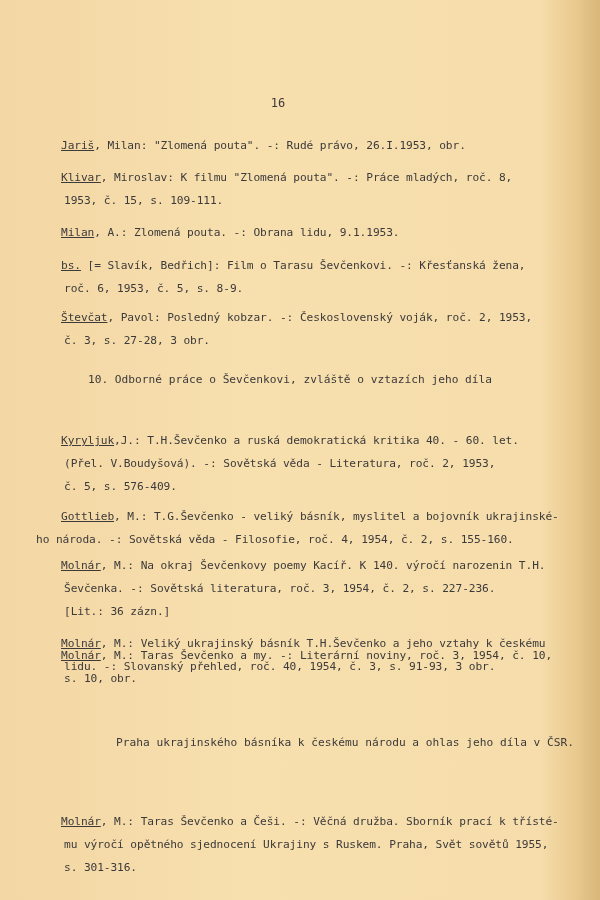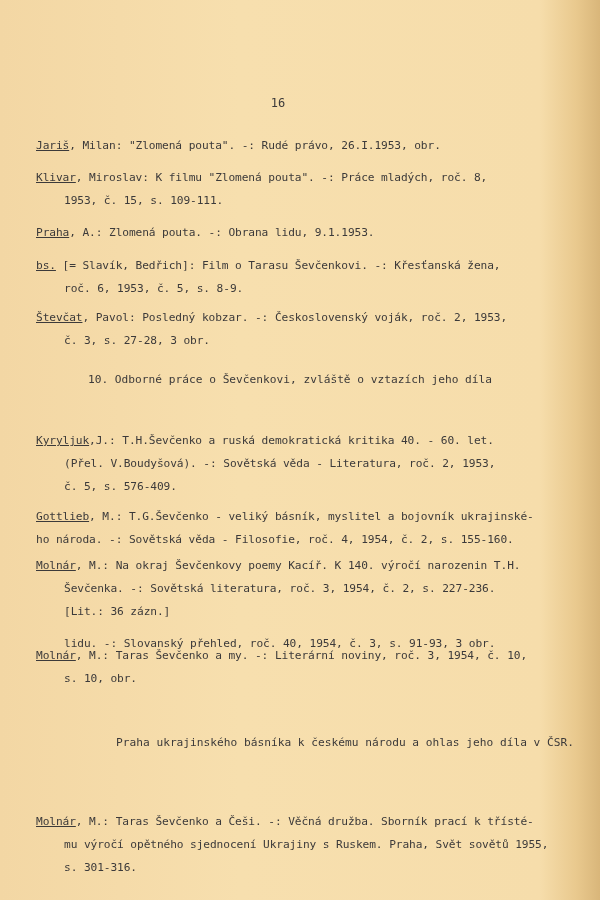--- a/index.html
+++ b/index.html
@@ -15,21 +15,21 @@
     position: absolute; top: 67px; left: 0; width: 556px;
     text-align: center; font-size: 12px; margin-top: 29px;
   }
   .entry {
     position: absolute; left: 36px; width: 520px;
     font-size: 11.2px; line-height: 23px;
     letter-spacing: -0.1px; white-space: nowrap;
   }
   .entry .line { display: block; }
   .entry .indent { padding-left: 28px; }
-  .author { text-decoration: underline; }
+  .author { text-decoration: underline; margin-left: 25px; }
   .heading {
     position: absolute; left: 0; width: 560px;
     font-size: 11.2px; line-height: 22px; text-align: center;
     white-space: nowrap;
   }
   .subheading {
     position: absolute; left: 116px;
     font-size: 11.2px; white-space: nowrap;
   }
 </style>
@@ -41,21 +41,21 @@
 <div class="entry" style="top:134px">
   <span class="line"><span class="author">Jariš</span><span>, Milan: "Zlomená pouta".  -: Rudé právo, 26.I.1953, obr.</span></span>
 </div>
 
 <div class="entry" style="top:166px">
   <span class="line"><span class="author">Klivar</span><span>, Miroslav: K filmu "Zlomená pouta".  -: Práce mladých, roč. 8,</span></span>
   <span class="line indent">1953, č. 15, s. 109-111.</span>
 </div>
 
 <div class="entry" style="top:221px">
-  <span class="line"><span class="author">Praha</span><span>, A.: Zlomená pouta.  -: Obrana lidu, 9.1.1953.</span></span>
+  <span class="line"><span class="author">Milan</span><span>, A.: Zlomená pouta.  -: Obrana lidu, 9.1.1953.</span></span>
 </div>
 
 <div class="entry" style="top:254px">
   <span class="line"><span class="author">bs.</span><span> [= Slavík, Bedřich]: Film o Tarasu Ševčenkovi.  -: Křesťanská žena,</span></span>
   <span class="line indent">roč. 6, 1953,  č. 5, s. 8-9.</span>
 </div>
 
 <div class="entry" style="top:306px">
   <span class="line"><span class="author">Števčat</span><span>, Pavol: Posledný kobzar.  -: Československý voják, roč. 2, 1953,</span></span>
   <span class="line indent">č. 3, s. 27-28, 3 obr.</span>
@@ -76,20 +76,21 @@
   <span class="line">ho národa.  -: Sovětská věda - Filosofie, roč. 4, 1954, č. 2, s. 155-160.</span>
 </div>
 
 <div class="entry" style="top:554px">
   <span class="line"><span class="author">Molnár</span><span>, M.: Na okraj Ševčenkovy poemy Kacíř. K 140. výročí narozenin T.H.</span></span>
   <span class="line indent">Ševčenka.  -: Sovětská literatura, roč. 3, 1954, č. 2, s. 227-236.</span>
   <span class="line indent">[Lit.: 36 zázn.]</span>
 </div>
 
 <div class="entry" style="top:632px">
+  <span class="line"><span class="author">Molnár</span><span>, M.: Veliký ukrajinský básník T.H.Ševčenko a jeho vztahy k českému</span></span>
   <span class="line indent">lidu.  -: Slovanský přehled, roč. 40, 1954, č. 3, s. 91-93, 3 obr.</span>
 </div>
 
 <div class="entry" style="top:644px">
   <span class="line"><span class="author">Molnár</span><span>, M.: Taras Ševčenko a my.  -: Literární noviny, roč. 3, 1954, č. 10,</span></span>
   <span class="line indent">s. 10, obr.</span>
 </div>
 
 <div class="subheading" style="top:736px">Praha ukrajinského básníka k českému národu a ohlas jeho díla v ČSR.</div>
 

